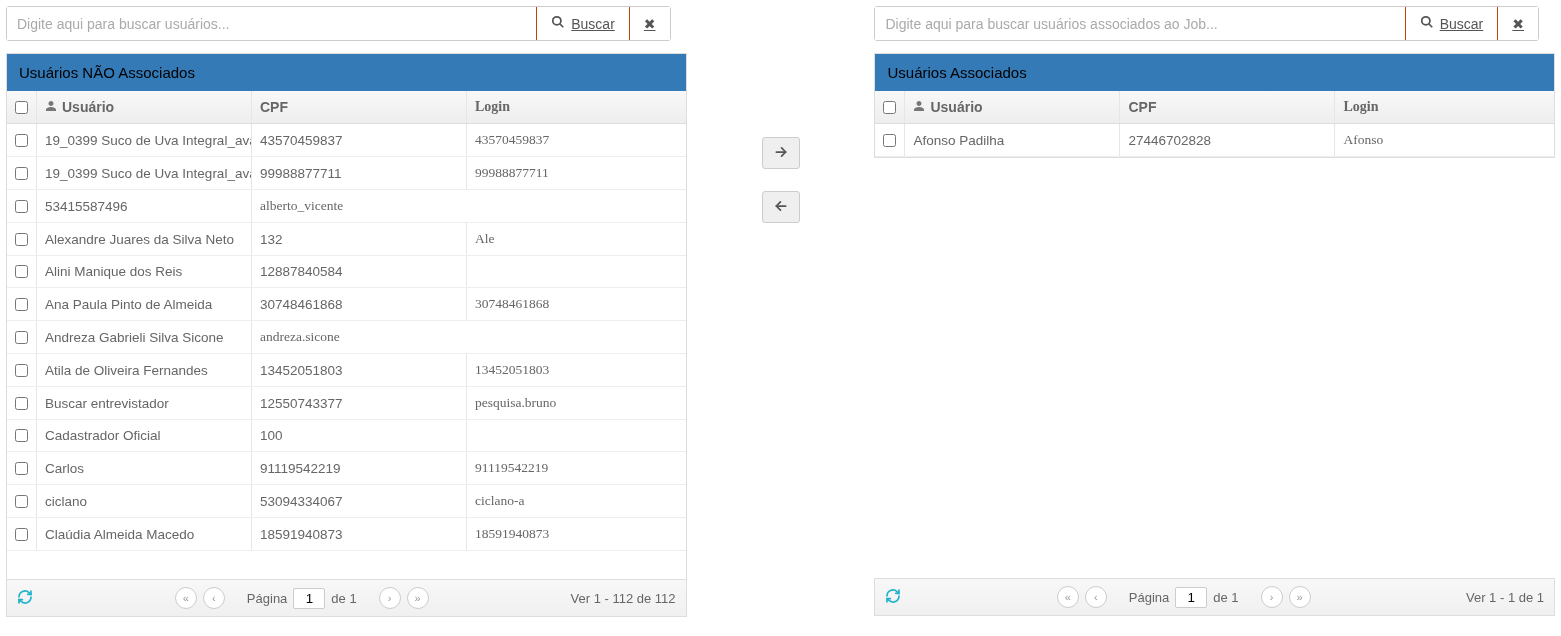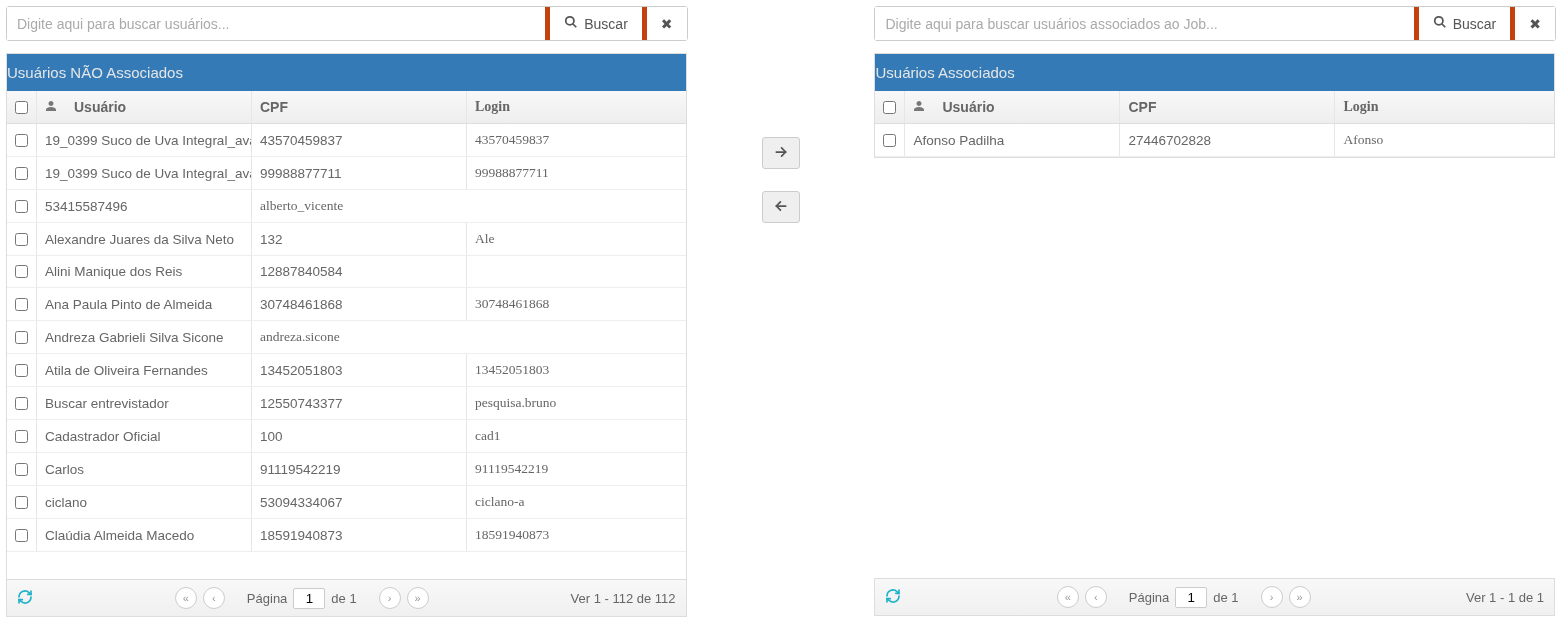--- a/index.html
+++ b/index.html
@@ -23,63 +23,64 @@
       width: 689px;
       display: flex;
       flex-direction: column;
     }
 
     
     .search-row {
       display: flex;
       border: 1px solid #ccc;
       border-radius: 3px;
-      margin: 4px 3px 12px 4px;
+      margin: 4px 20px 12px 4px;
     }
     .search-input {
       flex: 1;
       border: none;
       padding: 8px 10px;
       font-size: 14px;
       outline: none;
       color: #555;
     }
     .search-input::placeholder { color: #aaa; }
     .search-btn, .clear-btn {
       background: #fff;
       border: none;
-      border-left: 5px solid #c2410c;
+      border-left: 1px solid #c2410c;
       padding: 8px 14px;
       cursor: pointer;
       font-size: 14px;
       color: #555;
       display: flex;
       align-items: flex-end;
       gap: 6px;
+      text-decoration: underline;
     }
 
     
     .grid {
       margin: 0 4px;
       border: 1px solid #ddd;
     }
     .grid-title {
       background: #337ab7;
-      color: #e5e5e5;
-      padding: 10px 0;
+      color: #000000;
+      padding: 10px 12px;
       font-size: 15px;
       font-weight: 400;
     }
     .grid-header {
       display: flex;
       background: linear-gradient(#f8f8f8,#eee);
       border-bottom: 1px solid #ddd;
     }
     .col-chk { width: 30px; flex-shrink:0; padding:8px; border-right:1px solid #e6e6e6; display:flex; align-items:center; justify-content:center;}
-    .col-user { width: 215px; flex-shrink:0; padding:8px; border-right:1px solid #e6e6e6; display:flex; align-items:center; gap:17px; overflow:hidden; white-space:nowrap;}
+    .col-user { width: 215px; flex-shrink:0; padding:8px; border-right:1px solid #e6e6e6; display:flex; align-items:center; gap:5px; overflow:hidden; white-space:nowrap;}
     .col-cpf { width: 215px; flex-shrink:0; padding:8px; border-right:1px solid #e6e6e6; overflow:hidden; white-space:nowrap;}
     .col-login { flex:1; padding:8px; overflow:hidden; white-space:nowrap;font-family:Liberation Serif, serif;}
     .grid-header .col-user, .grid-header .col-cpf, .grid-header .col-login { font-weight:600; color:#666; }
 
     .grid-body {
       position: relative;
       overflow-y: auto;
     }
     .grid-body.scroll-left { height: 455px; }
     .grid-row {
@@ -270,21 +271,20 @@
             <div class="col-user">Buscar entrevistador</div>
             <div class="col-cpf">12550743377</div>
             <div class="col-login">pesquisa.bruno</div>
           </div>
           <div class="grid-row">
             <div class="col-chk">
               <input type="checkbox" style="">
             </div>
             <div class="col-user">Cadastrador Oficial</div>
             <div class="col-cpf">100</div>
-            <div class="col-login">cad1</div>
           </div>
           <div class="grid-row">
             <div class="col-chk">
               <input type="checkbox" style="">
             </div>
             <div class="col-user">Carlos</div>
             <div class="col-cpf">91119542219</div>
             <div class="col-login">91119542219</div>
           </div>
           <div class="grid-row">

